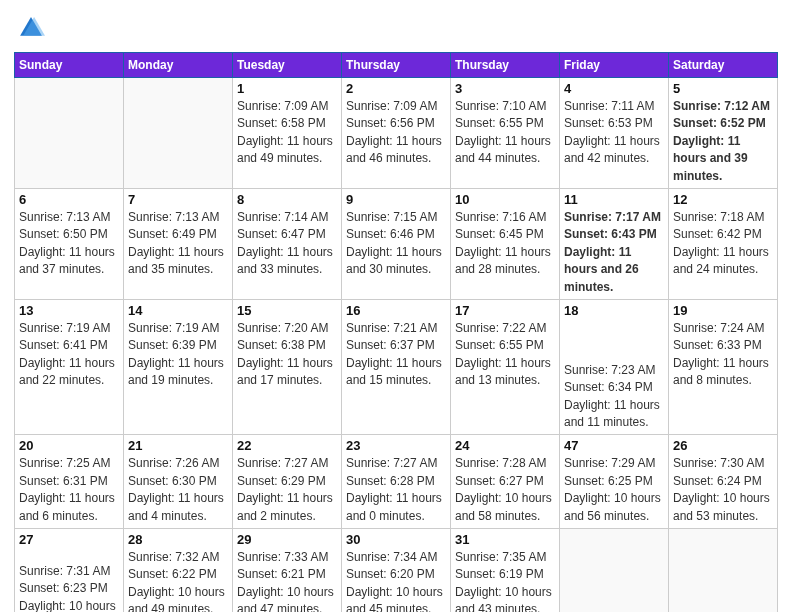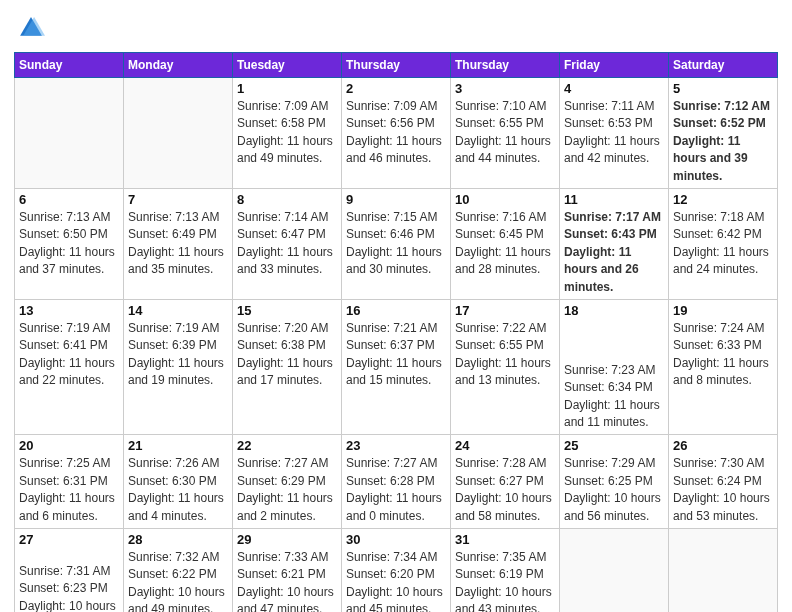--- a/index.html
+++ b/index.html
@@ -268,21 +268,21 @@
 Sunset: 6:28 PM
 Daylight: 11 hours and 0 minutes.</div>
           </td>
           <td>
             <span class="day-number">24</span>
             <div class="day-info" style="white-space: pre-line;">Sunrise: 7:28 AM
 Sunset: 6:27 PM
 Daylight: 10 hours and 58 minutes.</div>
           </td>
           <td>
-            <span class="day-number">25</span>
+            <span class="day-number">47</span>
             <div class="day-info" style="white-space: pre-line;">Sunrise: 7:29 AM
 Sunset: 6:25 PM
 Daylight: 10 hours and 56 minutes.</div>
           </td>
           <td>
             <span class="day-number">26</span>
             <div class="day-info" style="white-space: pre-line;">Sunrise: 7:30 AM
 Sunset: 6:24 PM
 Daylight: 10 hours and 53 minutes.</div>
           </td>

